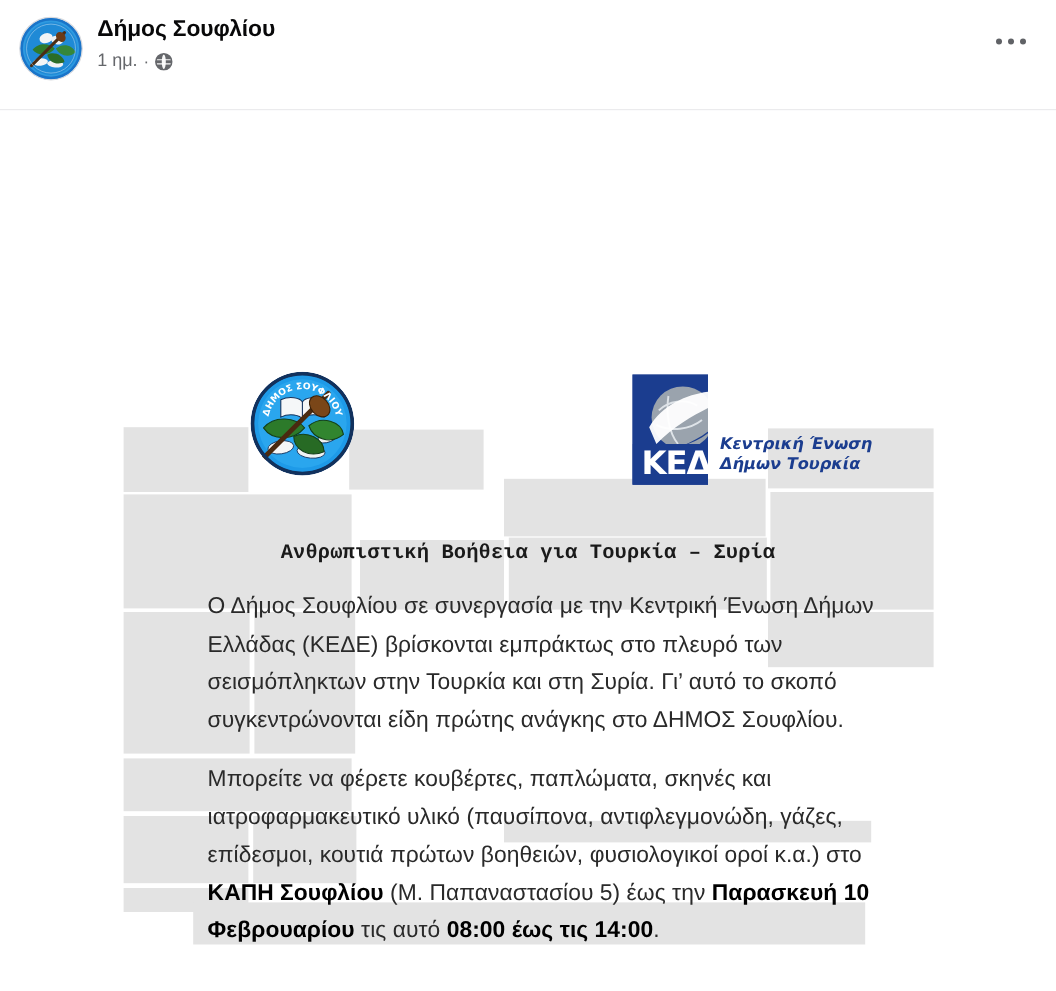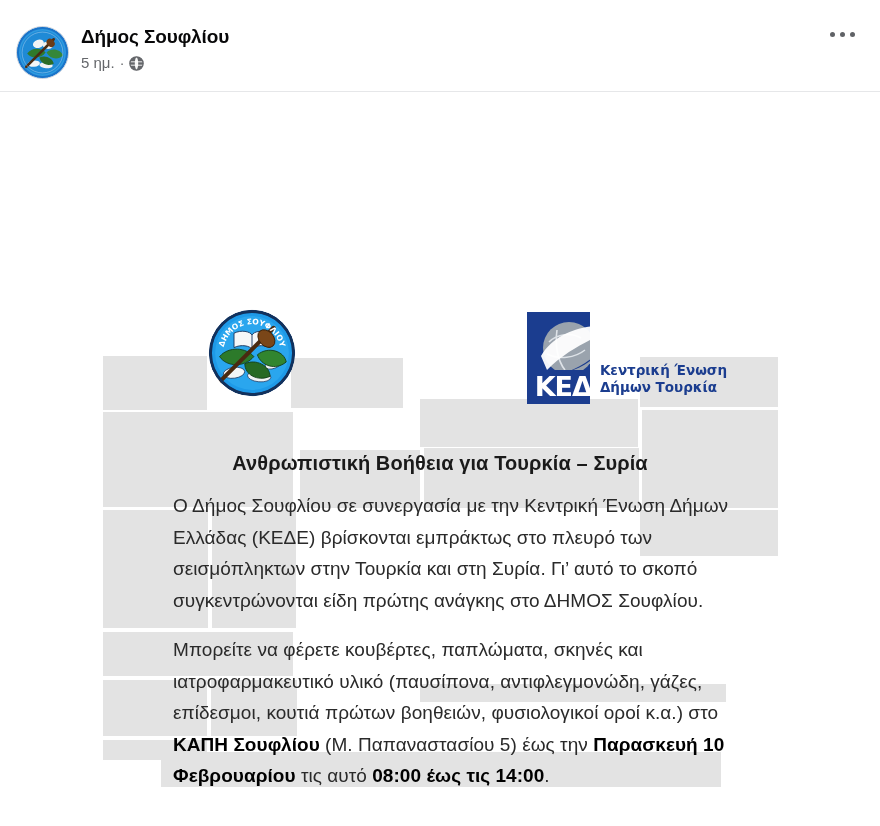--- a/index.html
+++ b/index.html
@@ -20,21 +20,21 @@
   .post-card {
     width: 880px;
     background: #ffffff;
     position: relative;
   }
 
   
   .post-header {
     display: flex;
     align-items: flex-start;
-    padding: 24px 16px 0 16px;
+    padding: 12px 16px 0 16px;
     position: relative;
     height: 72px;
     text-align: right;
   }
   .avatar {
     width: 53px; height: 53px;
     border-radius: 50%;
     flex: 0 0 53px;
     position: relative;
     overflow: hidden;
@@ -172,31 +172,33 @@
   }
   .kede-sub {
     margin-left: 10px;
     color: #1b3d8f;
     font-weight: bold;
     font-size: 13.5px;
     line-height: 17px;
     padding-bottom: 8px;
     font-family: "DejaVu Sans", sans-serif;
     white-space: nowrap;
+    font-style: italic;
   }
 
   
   .doc-title {
     position: absolute;
     left: 0; right: 0; top: 360px;
     text-align: center;
-    font-size: 20px;
+    font-size: 17px;
     font-weight: bold;
     color: #1a1a1a;
     letter-spacing: 0.1px;
+    font-family: Liberation Mono, monospace;
   }
   .doc-body {
     position: absolute;
     left: 173px; top: 398px;
     width: 560px;
     font-size: 19px;
     line-height: 31.5px;
     color: #2a2a2a;
     letter-spacing: 0.05px;
   }
@@ -235,21 +237,21 @@
           <ellipse cx="66" cy="31" rx="7" ry="9" fill="#6b3b17" transform="rotate(-42 66 31)"></ellipse>
 
           <circle cx="50" cy="50" r="40" fill="none" stroke="#eaf4fb" stroke-width="0.8" opacity="0.85"></circle>
         </g>
       </svg>
     </div>
 
     <div class="header-text">
       <div class="page-name">Δήμος Σουφλίου</div>
       <div class="meta-row">
-        <span class="meta-time">5 ημ.</span>
+        <span class="meta-time">1 ημ.</span>
         <span class="meta-dot">·</span>
         <span class="globe-icon">
           <svg width="15" height="15" viewBox="0 0 16 16">
             <circle cx="8" cy="8" r="7.1" fill="#65676b"></circle>
             <path d="M8 1.1 C5.6 3.3 5.6 12.7 8 14.9 C10.4 12.7 10.4 3.3 8 1.1 Z" fill="#ffffff" opacity="0.95"></path>
             <path d="M1.3 6.2 H14.7 M1.3 9.8 H14.7" stroke="#ffffff" stroke-width="1" opacity="0.95"></path>
             <circle cx="8" cy="8" r="7.1" fill="none" stroke="#65676b" stroke-width="1.4"></circle>
           </svg>
         </span>
       </div>

